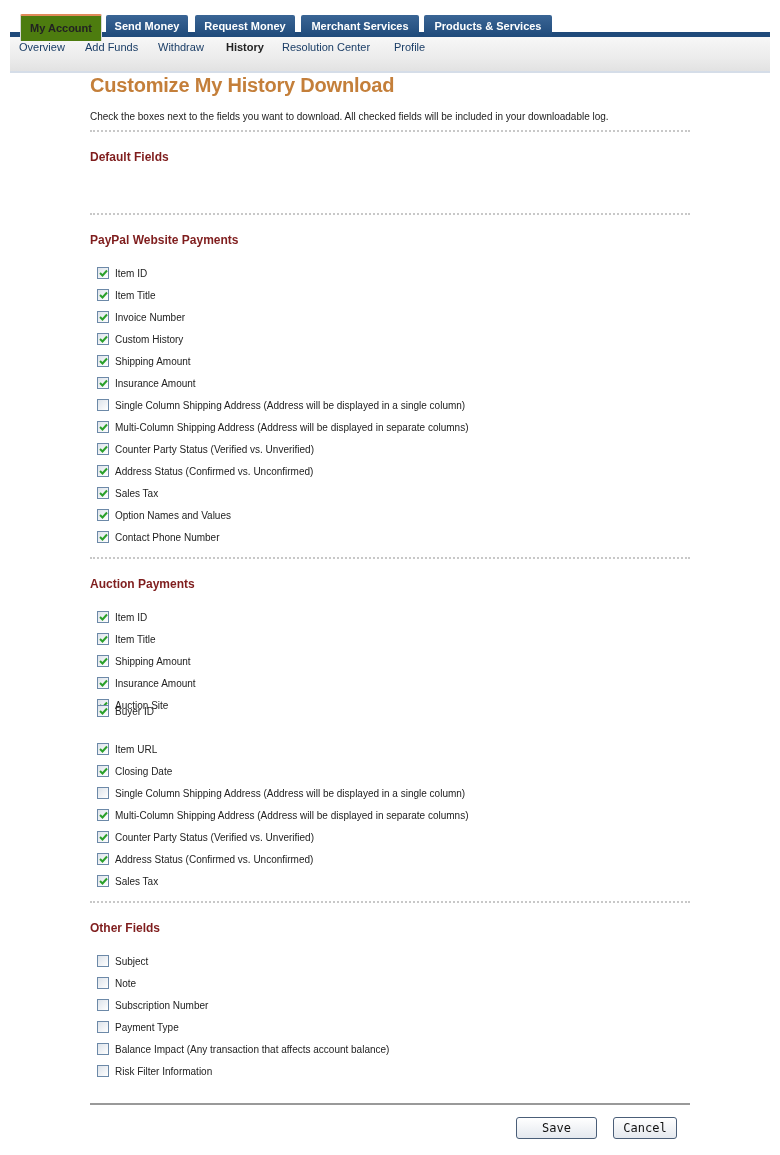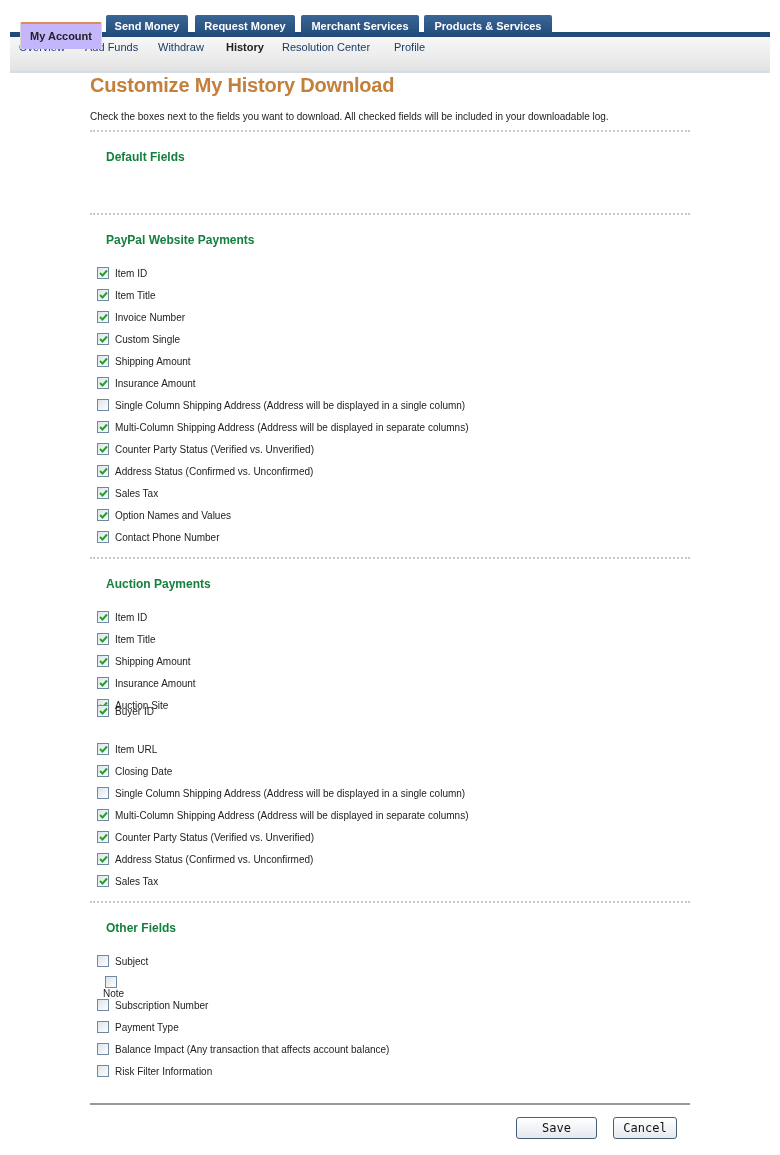--- a/index.html
+++ b/index.html
@@ -4,35 +4,35 @@
   <style>
     * { box-sizing: border-box; margin: 0; padding: 0; }
     html, body { width: 780px; height: 1155px; background: #ffffff; overflow: hidden; }
     body { font-family: "Liberation Sans", sans-serif; font-size: 11px; color: #333333; position: relative; }
 
     
     .tabbar { position: absolute; left: 10px; top: 10px; width: 760px; height: 27px; }
     .tabbar-line { position: absolute; left: 0; top: 22px; width: 760px; height: 5px; background: #1f4a7a; }
     .tab { position: absolute; top: 5px; height: 22px; background: linear-gradient(#3a6595, #1f4a7a); color: #ffffff;
            font-weight: bold; font-size: 11px; line-height: 22px; text-align: center; border-top-left-radius: 2px; border-top-right-radius: 2px; cursor: pointer; }
-    .tab.active { top: 12px; height: 27px; background: #c4b5fd; color: #222222; border-top: 2px solid #e08a5a;
+    .tab.active { top: 4px; height: 27px; background: #4d7c0f; color: #222222; border-top: 2px solid #e08a5a;
                   border-left: 1px solid #d8d8d8; border-right: 1px solid #d8d8d8; line-height: 24px; z-index: 2; }
 
     
     .subnav { position: absolute; left: 10px; top: 37px; width: 760px; height: 36px;
               background: linear-gradient(#f7f7f7, #ececec 60%, #e2e2e2); border-bottom: 2px solid #d5dde8; }
     .subnav-item { position: absolute; top: 4px; font-size: 11px; color: #1a3d66; cursor: pointer; white-space: nowrap; }
     .subnav-item.active { color: #222222; font-weight: bold; }
 
     
     .content { position: absolute; left: 90px; top: 60px; width: 600px; }
     .page-title { position: absolute; left: 0; top: 14px; font-size: 20px; font-weight: bold; color: #c47f3a; white-space: nowrap; letter-spacing: -0.2px; }
     .intro { position: absolute; left: 0; top: 51px; font-size: 10px; color: #222222; white-space: nowrap; }
     .dotted { position: absolute; left: 0; width: 600px; height: 0; border-top: 2px dotted #c8c8c8; }
-    .section-title { position: absolute; left: 0; font-size: 12px; font-weight: bold; color: #15803d; white-space: nowrap; margin-left: 16px; }
+    .section-title { position: absolute; left: 0; font-size: 12px; font-weight: bold; color: #7f1d1d; white-space: nowrap; }
     .default-text { position: absolute; left: 0; font-size: 10px; color: #222222; line-height: 14px; width: 600px; }
 
     .cb-row { position: absolute; left: 7px; height: 14px; display: flex; align-items: center; cursor: pointer; }
     .cb { width: 12px; height: 12px; border: 1px solid #6c89a8; background: linear-gradient(135deg, #dde3ea, #ffffff);
           display: flex; align-items: center; justify-content: center; flex-shrink: 0; }
     .cb svg { display: none; }
     .cb.checked svg { display: block; }
     .cb-label { margin-left: 6px; font-size: 10px; color: #222222; white-space: nowrap; }
 
     .solid-line { position: absolute; left: 0; width: 600px; height: 2px; background: #999999; }
@@ -97,21 +97,21 @@
           </svg>
         </span>
         <span class="cb-label">Invoice Number</span>
       </label>
       <label class="cb-row" style="top: 272px;">
         <span class="cb checked">
           <svg width="9" height="8" viewBox="0 0 9 8">
             <path d="M1 4 L3.5 6.5 L8 1.5" stroke="#2aa02a" stroke-width="2" fill="none"></path>
           </svg>
         </span>
-        <span class="cb-label">Custom Single</span>
+        <span class="cb-label">Custom History</span>
       </label>
       <label class="cb-row" style="top: 294px;">
         <span class="cb checked">
           <svg width="9" height="8" viewBox="0 0 9 8">
             <path d="M1 4 L3.5 6.5 L8 1.5" stroke="#2aa02a" stroke-width="2" fill="none"></path>
           </svg>
         </span>
         <span class="cb-label">Shipping Amount</span>
       </label>
       <label class="cb-row" style="top: 316px;">
@@ -275,21 +275,21 @@
           </svg>
         </span>
         <span class="cb-label">Sales Tax</span>
       </label>
       <div class="dotted" style="top: 841px;"></div>
       <div class="section-title" style="top: 861px;">Other Fields</div>
       <label class="cb-row" style="top: 894px;">
         <span class="cb"></span>
         <span class="cb-label">Subject</span>
       </label>
-      <label class="cb-row" style="top: 916px; flex-direction: column;">
+      <label class="cb-row" style="top: 916px;">
         <span class="cb"></span>
         <span class="cb-label">Note</span>
       </label>
       <label class="cb-row" style="top: 938px;">
         <span class="cb"></span>
         <span class="cb-label">Subscription Number</span>
       </label>
       <label class="cb-row" style="top: 960px;">
         <span class="cb"></span>
         <span class="cb-label">Payment Type</span>

